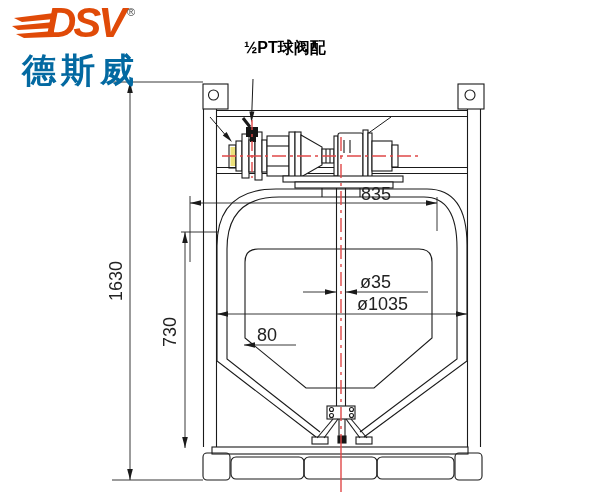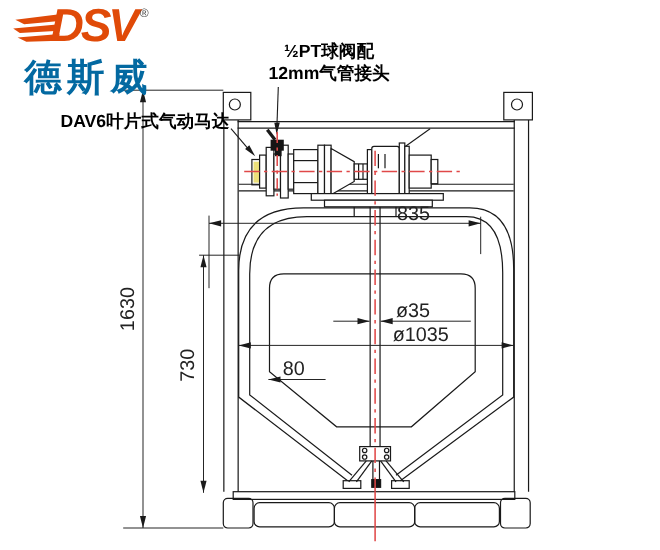--- a/index.html
+++ b/index.html
@@ -11,21 +11,21 @@
   .swoosh{position:absolute;left:10px;top:12px;}
   .dsv-text{position:absolute;left:46px;top:0px;font-size:42px;font-weight:bold;font-style:italic;
             letter-spacing:-3px;color:#e04a08;line-height:46px;}
   .reg{position:absolute;left:127px;top:6px;font-size:11px;color:#444;font-style:normal;}
   .tagline{position:absolute;left:12px;top:38px;font-size:10px;font-weight:bold;font-style:italic;
            color:#2a2a35;white-space:nowrap;letter-spacing:0px;}
   .cn-name{position:absolute;left:22px;top:48px;font-size:34px;font-weight:900;color:#0369a1;
            letter-spacing:5px;white-space:nowrap;}
   
   .callout{position:absolute;color:#000;font-weight:bold;font-size:16px;white-space:nowrap;}
-  .co-valve{left:244px;top:38px;line-height:20px;text-align:center;}
+  .co-valve{left:244px;top:38px;line-height:20px;}
   .co-motor{left:55px;top:100px;}
   .co-reducer{left:388px;top:107px;}
   
   text.dim{font-family:"Liberation Sans",sans-serif;font-size:18px;fill:#222;font-weight:400;}
 </style>
 </head>
 <body>
 
 <div class="canvas">
 
@@ -196,17 +196,15 @@
         <path d="M6,22 L44,19 L44,25 L14,26 Z"></path>
       </g>
     </svg>
     <div class="dsv-text">DSV</div>
     <div class="reg">®</div>
     <div class="cn-name">德斯威</div>
   </div>
 
   <div class="callout co-valve">
     <div>½PT球阀配</div>
-    <div>12mm气管接头</div>
   </div>
-  <div class="callout co-motor">DAV6叶片式气动马达</div>
 
 </div>
 
 </body></html>

